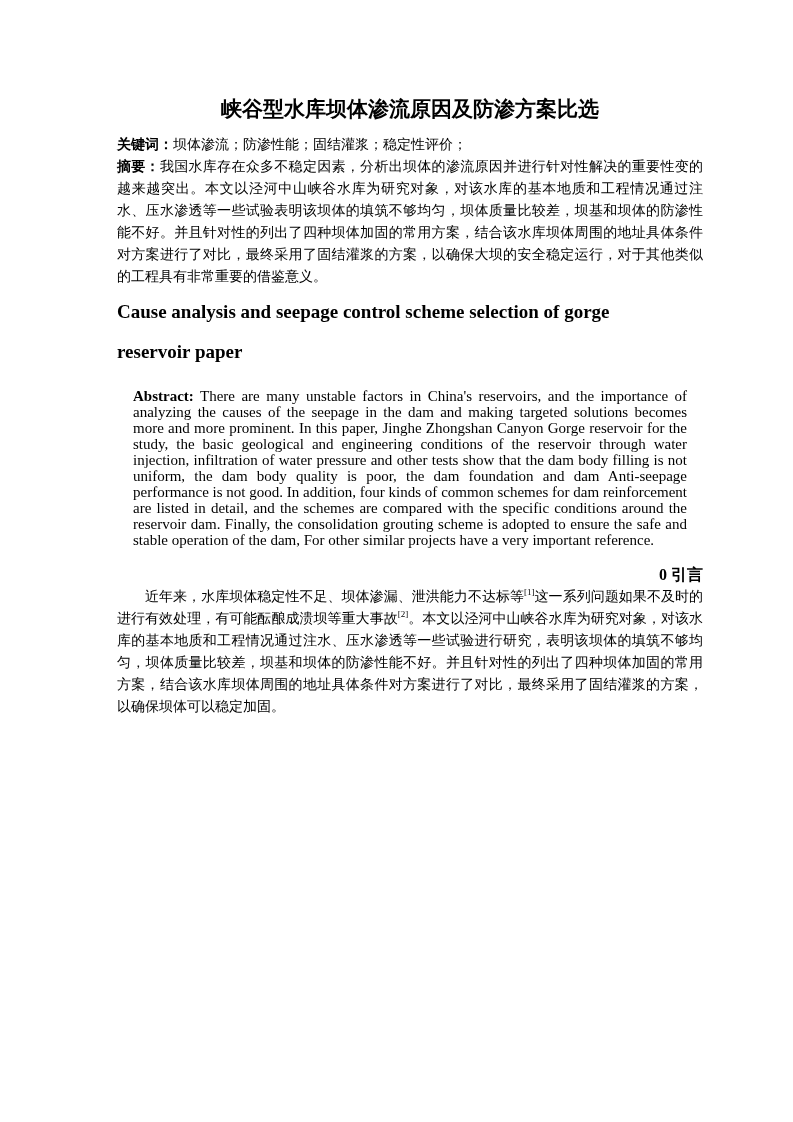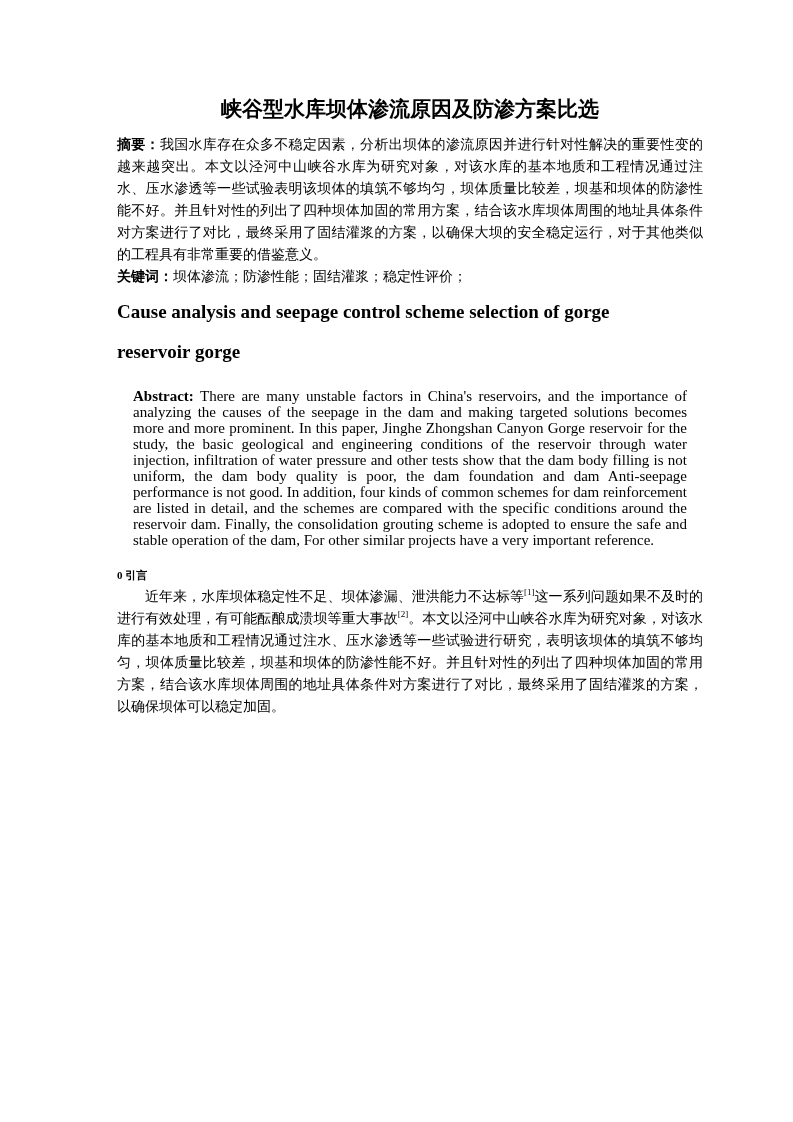--- a/index.html
+++ b/index.html
@@ -40,24 +40,25 @@
     font-weight: bold;
     margin: 4px 0 2px 0;
   }
   .para-en {
     font-size: 15px;
     line-height: 16px;
     text-align: justify;
     margin: 16px;
   }
   .heading-zh {
-    font-size: 11px;
+    font-size: 16px;
     line-height: 22px;
     font-weight: bold;
     margin: 0;
+    text-align: right;
   }
   .para-body {
     font-size: 14px;
     line-height: 22px;
     text-align: justify;
     text-indent: 2em;
     margin: 0;
   }
   sup.cite {
     font-size: 9px;
@@ -65,25 +66,25 @@
     vertical-align: super;
   }
 </style>
 </head>
 <body>
 
 <div class="page">
 
   <h1 class="title-zh">峡谷型水库坝体渗流原因及防渗方案比选</h1>
 
+  <p class="para-zh"><b>关键词：</b><span>坝体渗流；防渗性能；固结灌浆；稳定性评价；</span></p>
+
   <p class="para-zh"><b>摘要：</b><span>我国水库存在众多不稳定因素，分析出坝体的渗流原因并进行针对性解决的重要性变的越来越突出。本文以泾河中山峡谷水库为研究对象，对该水库的基本地质和工程情况通过注水、压水渗透等一些试验表明该坝体的填筑不够均匀，坝体质量比较差，坝基和坝体的防渗性能不好。并且针对性的列出了四种坝体加固的常用方案，结合该水库坝体周围的地址具体条件对方案进行了对比，最终采用了固结灌浆的方案，以确保大坝的安全稳定运行，对于其他类似的工程具有非常重要的借鉴意义。</span></p>
 
-  <p class="para-zh"><b>关键词：</b><span>坝体渗流；防渗性能；固结灌浆；稳定性评价；</span></p>
-
-  <h2 class="title-en"><span>Cause analysis and seepage control scheme selection of gorge</span><br><span>reservoir gorge</span></h2>
+  <h2 class="title-en"><span>Cause analysis and seepage control scheme selection of gorge</span><br><span>reservoir paper</span></h2>
 
   <p class="para-en"><b>Abstract:</b> <span>There are many unstable factors in China's reservoirs, and the importance of analyzing the causes of the seepage in the dam and making targeted solutions becomes more and more prominent. In this paper, Jinghe Zhongshan Canyon Gorge reservoir for the study, the basic geological and engineering conditions of the reservoir through water injection, infiltration of water pressure and other tests show that the dam body filling is not uniform, the dam body quality is poor, the dam foundation and dam Anti-seepage performance is not good. In addition, four kinds of common schemes for dam reinforcement are listed in detail, and the schemes are compared with the specific conditions around the reservoir dam. Finally, the consolidation grouting scheme is adopted to ensure the safe and stable operation of the dam, For other similar projects have a very important reference.</span></p>
 
 
   <h3 class="heading-zh">0 引言</h3>
 
   <p class="para-body"><span>近年来，水库坝体稳定性不足、坝体渗漏、泄洪能力不达标等</span><sup class="cite">[1]</sup><span>这一系列问题如果不及时的进行有效处理，有可能酝酿成溃坝等重大事故</span><sup class="cite">[2]</sup><span>。本文以泾河中山峡谷水库为研究对象，对该水库的基本地质和工程情况通过注水、压水渗透等一些试验进行研究，表明该坝体的填筑不够均匀，坝体质量比较差，坝基和坝体的防渗性能不好。并且针对性的列出了四种坝体加固的常用方案，结合该水库坝体周围的地址具体条件对方案进行了对比，最终采用了固结灌浆的方案，以确保坝体可以稳定加固。</span></p>
 
 
 

